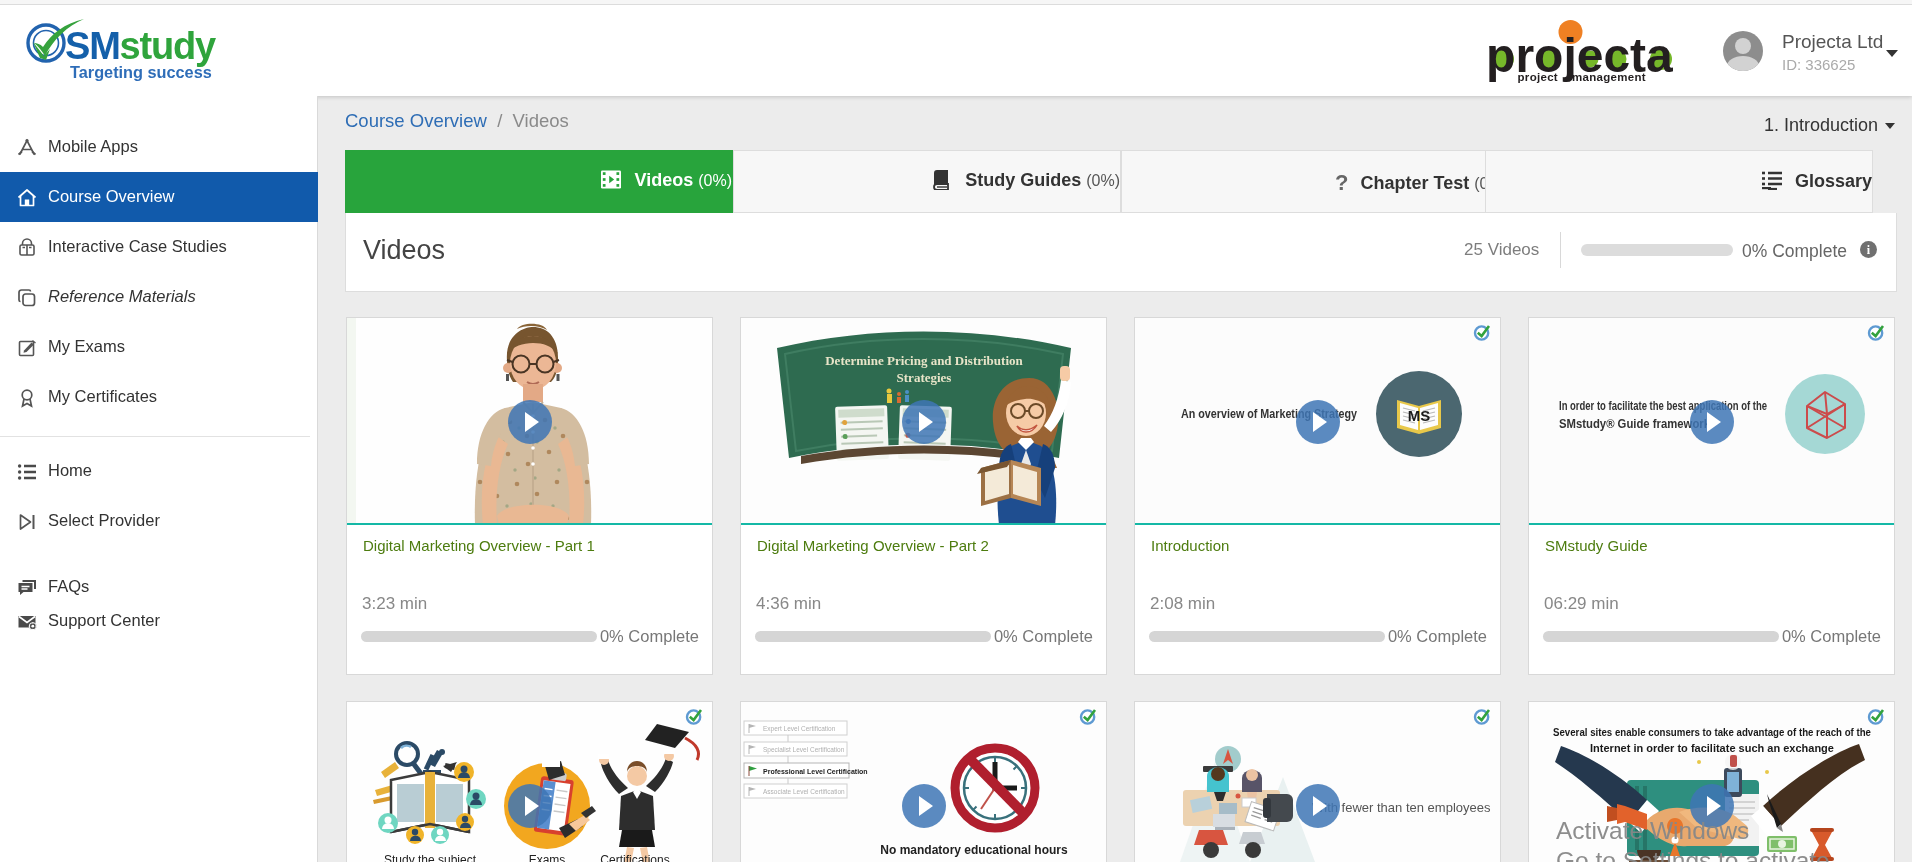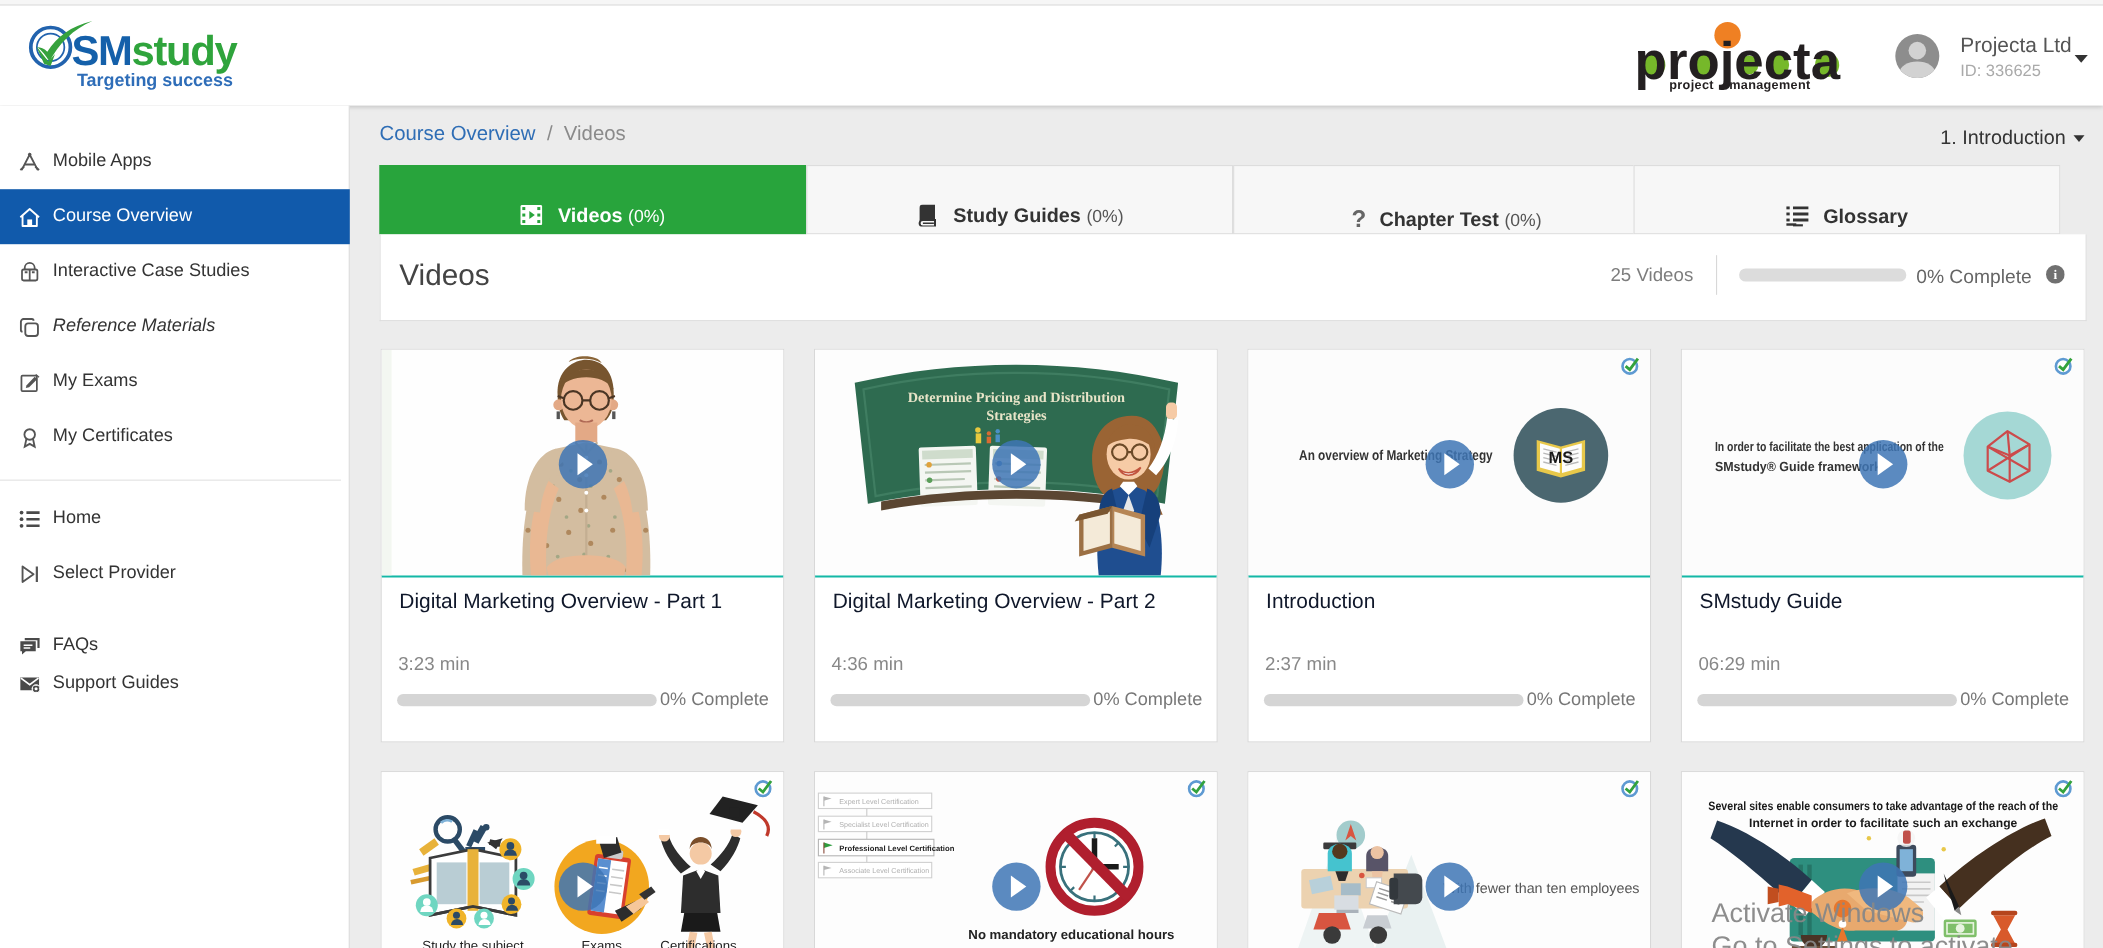--- a/index.html
+++ b/index.html
@@ -13,38 +13,38 @@
 .menu-item .mi-icon { position:absolute; left:16px; top:15px; width:20px; height:20px; }
 .menu-item .mi-text { position:absolute; left:48px; top:15px; white-space:nowrap; }
 .menu-item.active { background:#115aab; color:#fff; }
 
 #crumb { left:345px; top:110px; font-size:18.5px; color:#8a8a8a; }
 #crumb a { color:#2e6db5; text-decoration:none; }
 #chapter { top:115px; right:17px; font-size:18px; color:#333; }
 
 #tabs { left:345px; top:150px; width:1552px; height:63px; }
 .tab { position:absolute; top:0; width:388px; height:63px; background:#f7f7f7; border:1px solid #ddd; color:#333; }
-.tab .t-inner { position:absolute; top:19px; width:100%; text-align:center; font-size:18px; font-weight:bold;margin-top:16px; }
+.tab .t-inner { position:absolute; top:19px; width:100%; text-align:right; font-size:18px; font-weight:bold; }
 .tab .pct { font-weight:normal; color:#555; font-size:16px; }
 .tab.active { background:#28a43c; border-color:#28a43c; color:#fff; }
 .tab.active .pct { color:#fff; }
 
 #vhead { left:345px; top:213px; width:1552px; height:79px; background:#fff; border:1px solid #ddd; border-top:none; }
 #vtitle { left:17px; top:22px; font-size:27px; color:#444; position:absolute; }
 #vcount { position:absolute; left:1118px; top:27px; font-size:17px; color:#7d7d7d; }
 #vsep { position:absolute; left:1214px; top:19px; width:1px; height:36px; background:#d8d8d8; }
 #vbar { position:absolute; left:1235px; top:31px; width:152px; height:12px; background:#dcdcdc; border-radius:6px; }
 #vpct { position:absolute; left:1396px; top:28px; font-size:17.5px; color:#666; }
 #vinfo { position:absolute; left:1514px; top:28px; width:17px; height:17px; }
 
 .card { position:absolute; width:367px; background:#fff; border:1px solid #d8d8d8; }
 .row1 { top:317px; height:358px; }
 .row2 { top:701px; height:358px; }
 .thumb { position:absolute; left:0; top:0; width:365px; height:207px; border-bottom:2px solid #14b8a6; overflow:hidden; background:#fdfdfd; }
-.c-title { position:absolute; left:16px; top:219px; font-size:19px; color:#0f172a; }
+.c-title { position:absolute; left:16px; top:219px; font-size:15px; color:#4d7c0f; }
 .c-min { position:absolute; left:15px; top:276px; font-size:17px; color:#888; }
 .c-bar { position:absolute; left:14px; top:313px; width:236px; height:11px; background:#d5d5d5; border-radius:6px; }
 .c-pct { position:absolute; right:13px; top:309px; font-size:16.5px; color:#777; }
 .play { position:absolute; width:44px; height:44px; border-radius:50%; background:rgba(62,118,181,0.85); }
 .play:after { content:""; position:absolute; left:17px; top:12px; border-left:14px solid #fff; border-top:10px solid transparent; border-bottom:10px solid transparent; }
 .badge { position:absolute; right:8px; top:5px; width:19px; height:19px; }
 #wm1 { left:1556px; top:817px; font-size:24.5px; color:rgba(135,135,135,0.95); z-index:40; }
 #wm2 { left:1556px; top:847px; font-size:24.5px; color:rgba(135,135,135,0.95); z-index:40; }
 </style>
 </head>
@@ -181,21 +181,21 @@
   <div class="menu-item" style="top:500px;">
       <span class="mi-icon" id="ic-supp"><svg width="22" height="22" viewBox="0 0 22 22">
           <path d="M2.5 5 H19.5 V16.5 H2.5 Z" fill="#4a4a4a"></path>
           <path d="M3 5.5 L11 11.5 L19 5.5" stroke="#fff" stroke-width="1.6" fill="none"></path>
           <circle cx="16.8" cy="15.2" r="3.6" fill="#4a4a4a" stroke="#fff" stroke-width="1"></circle>
           <circle cx="16.8" cy="15.2" r="1.4" fill="#fff"></circle>
           <g stroke="#fff" stroke-width="1">
             <path d="M16.8 11.4 v1.2 M16.8 17.8 v1.2 M13 15.2 h1.2 M19.4 15.2 h1.2"></path>
           </g>
         </svg></span>
-      <span class="mi-text">Support Guides</span>
+      <span class="mi-text">Support Center</span>
     </div>
 </div>
 
 <div class="abs" id="crumb"><a>Course Overview</a> &nbsp;/&nbsp; Videos</div>
 <div class="abs" id="chapter">1. Introduction <span style="display:inline-block;width:0;height:0;border-left:5px solid transparent;border-right:5px solid transparent;border-top:6px solid #333;vertical-align:middle;margin-left:2px;"></span></div>
 
 <div class="abs" id="tabs">
   <div class="tab active" style="left:0;">
       <div class="t-inner"><svg width="20" height="19" viewBox="0 0 22 20" style="vertical-align:-3px;margin-right:14px;">
           <rect x="0" y="0" width="22" height="20" rx="1.5" fill="#fff"></rect>
@@ -414,21 +414,21 @@
           </g>
 <text x="284" y="103" font-size="15" font-weight="bold" font-family="Liberation Sans" fill="#1a1a1a" text-anchor="middle">MS</text>
 </g>
 </svg></div>
   <div class="play" style="left:161px;top:82px;"></div>
   <div class="badge"><svg width="19" height="19" viewBox="0 0 19 19">
         <circle cx="8.6" cy="10" r="6.6" fill="#fff" stroke="#5e9ad2" stroke-width="2.4"></circle>
         <path d="M4.8 9.8 L8.6 13 L16 3" stroke="#33a23d" stroke-width="2.6" fill="none"></path>
       </svg></div>
   <div class="c-title">Introduction</div>
-  <div class="c-min">2:37 min</div>
+  <div class="c-min">2:08 min</div>
   <div class="c-bar"></div>
   <div class="c-pct">0% Complete</div>
 </div>
 <div class="card row1" style="left:1528px;padding-left:24px;">
   <div class="thumb" id="th4"><svg width="365" height="207" viewBox="0 0 365 207">
 <rect width="365" height="207" fill="#fcfcfc"></rect>
 <text x="30" y="92" font-size="12" font-weight="bold" font-family="Liberation Sans" fill="#333" textLength="208" lengthAdjust="spacingAndGlyphs">In order to facilitate the best application of the</text>
 <text x="30" y="110" font-size="12" font-weight="bold" font-family="Liberation Sans" fill="#333" textLength="151" lengthAdjust="spacingAndGlyphs">SMstudy® Guide framework</text>
 <circle cx="296" cy="96" r="40" fill="#a5d8d5"></circle>
 <g stroke="#cc4b4b" stroke-width="2" fill="none" stroke-linejoin="round">

